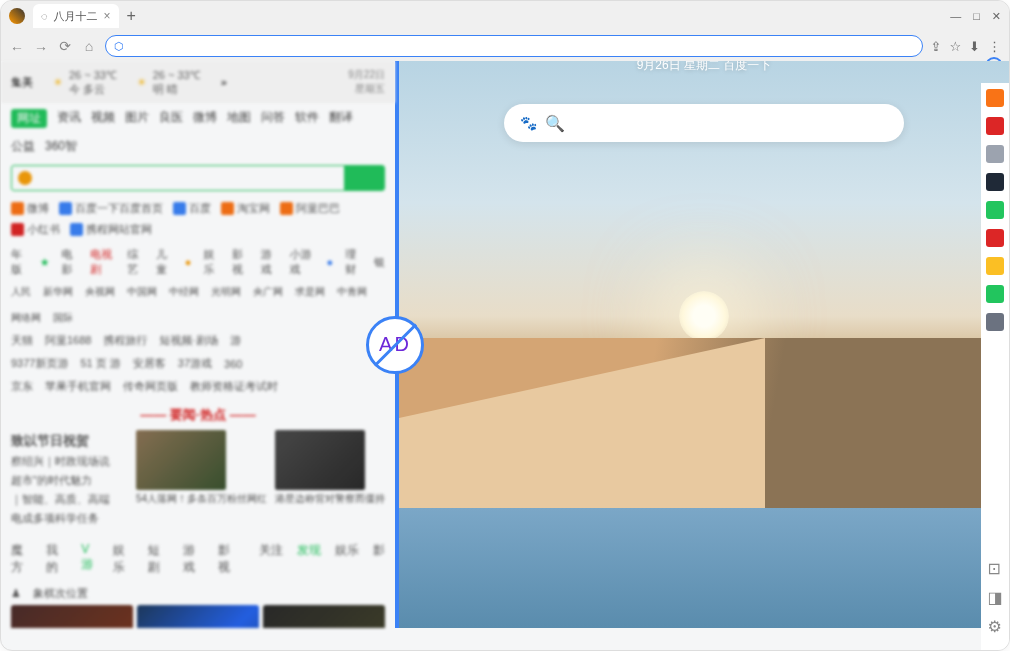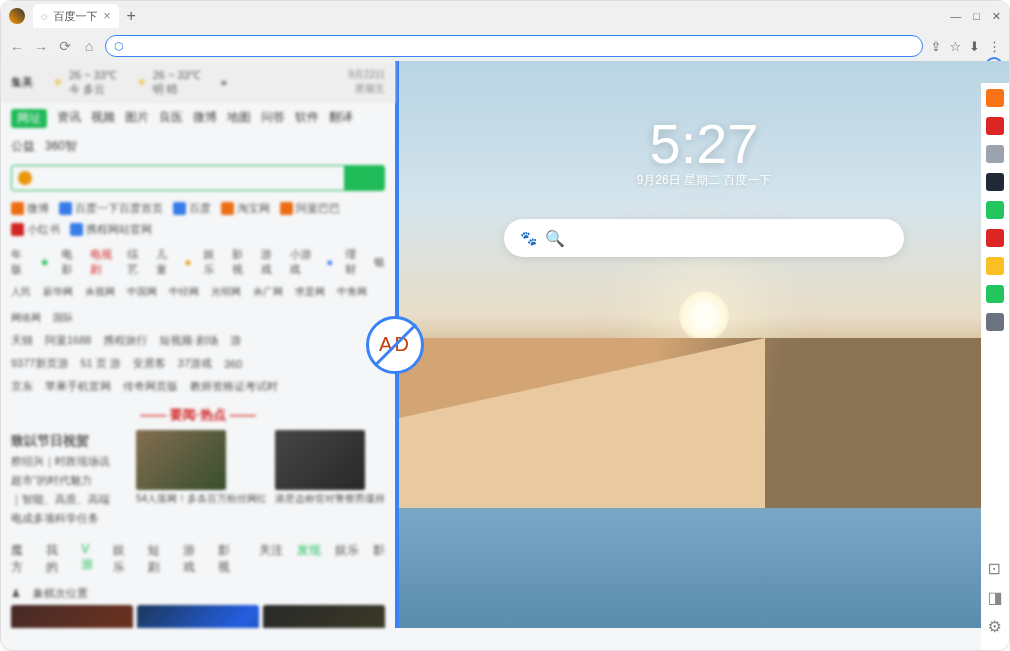--- a/index.html
+++ b/index.html
@@ -63,33 +63,33 @@
 .clock{margin-top:50px;color:#fff;font-size:56px;font-weight:300;z-index:2;text-shadow:0 2px 8px rgba(0,0,0,0.2)}
 .date{color:#fff;font-size:12px;z-index:2;margin-top:-4px;text-shadow:0 1px 4px rgba(0,0,0,0.2)}
 .search{margin-top:30px;width:400px;height:38px;background:#fff;border-radius:19px;display:flex;align-items:center;padding:0 16px;z-index:2;box-shadow:0 2px 8px rgba(0,0,0,0.1)}
 .search-ico{color:#3b82f6;margin-right:8px;font-size:14px}
 .search input{border:none;outline:none;flex:1;font-size:13px;color:#666}
 .search-btn{color:#aaa;font-size:16px}
 .sidebar{position:absolute;right:0;top:82px;bottom:0;width:28px;background:#fff;display:flex;flex-direction:column;align-items:center;padding:6px 0;gap:10px}
 .sb-ico{width:18px;height:18px;border-radius:3px;cursor:pointer}
 .sb-bottom{margin-top:auto;display:flex;flex-direction:column;gap:10px;padding-bottom:8px}
 .ad-badge{position:absolute;top:50%;left:394px;transform:translate(-50%,-50%);width:58px;height:58px;border:3px solid #3b82f6;border-radius:50%;background:#fff;display:flex;align-items:center;justify-content:center;z-index:10}
-.ad-text{color:#c2410c;font-size:20px;font-weight:500;letter-spacing:2px}
+.ad-text{color:#6d28d9;font-size:20px;font-weight:500;letter-spacing:2px}
 .ad-slash{position:absolute;width:3px;height:58px;background:#3b82f6;transform:rotate(45deg)}
 .g-logo{position:absolute;right:6px;top:56px;width:18px;height:18px;border:2px solid #3b82f6;border-radius:50%;color:#3b82f6;font-size:11px;font-weight:bold;display:flex;align-items:center;justify-content:center}
 </style>
 </head>
 <body>
 
 <div class="window">
   <div class="titlebar">
     <div class="favicon"></div>
     <div class="tab">
       <span>◌</span>
-      <span>百度一下</span>
+      <span>八月十二</span>
       <span class="tab-x">×</span>
     </div>
     <div class="plus">+</div>
     <div class="win-controls">
       <span>―</span>
       <span>□</span>
       <span>✕</span>
     </div>
   </div>
 
@@ -263,21 +263,20 @@
         <div class="game-img g3"></div>
       </div>
     </div>
 
     <div class="divider"></div>
 
     <div class="right">
       <div class="sunimg"></div>
       <div class="dune"></div>
       <div class="water"></div>
-      <div class="clock">5:27</div>
       <div class="date">9月26日 星期二 百度一下</div>
       <div class="search">
         <span class="search-ico">🐾</span>
         <span class="search-btn">🔍</span>
       </div>
     </div>
 
     <div class="ad-badge">
       <div class="ad-slash"></div>
       <span class="ad-text">AD</span>

